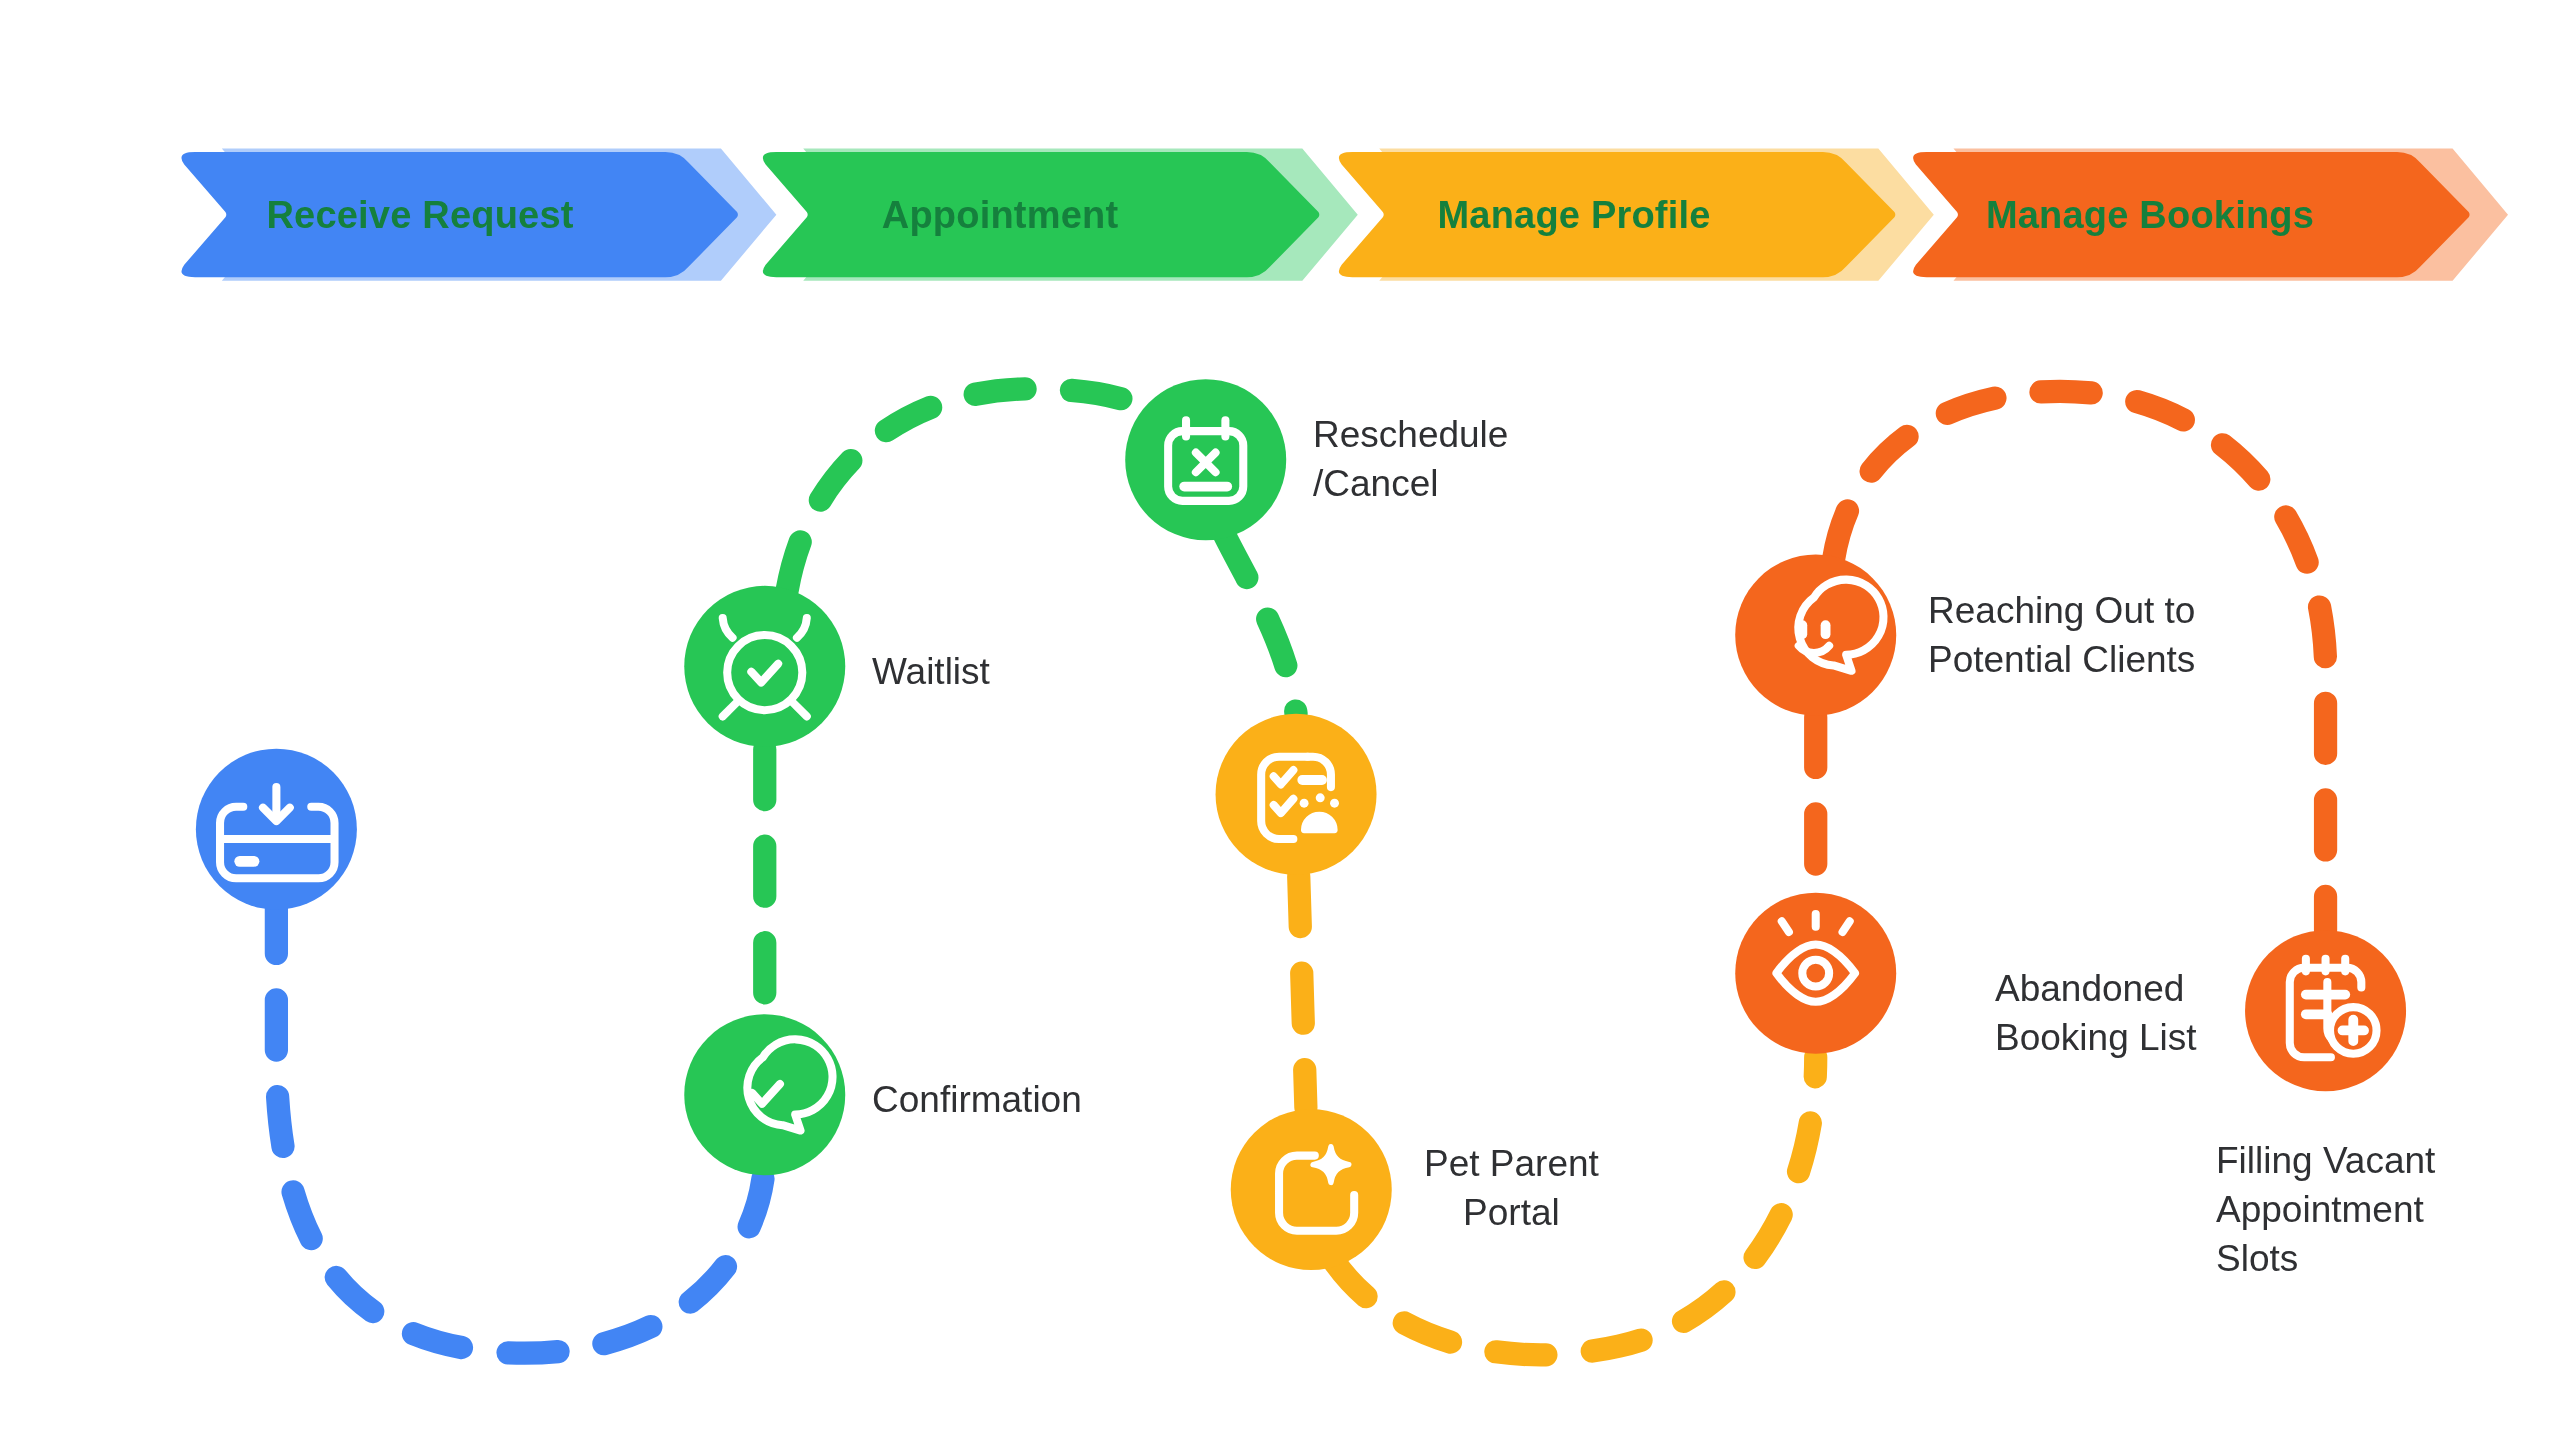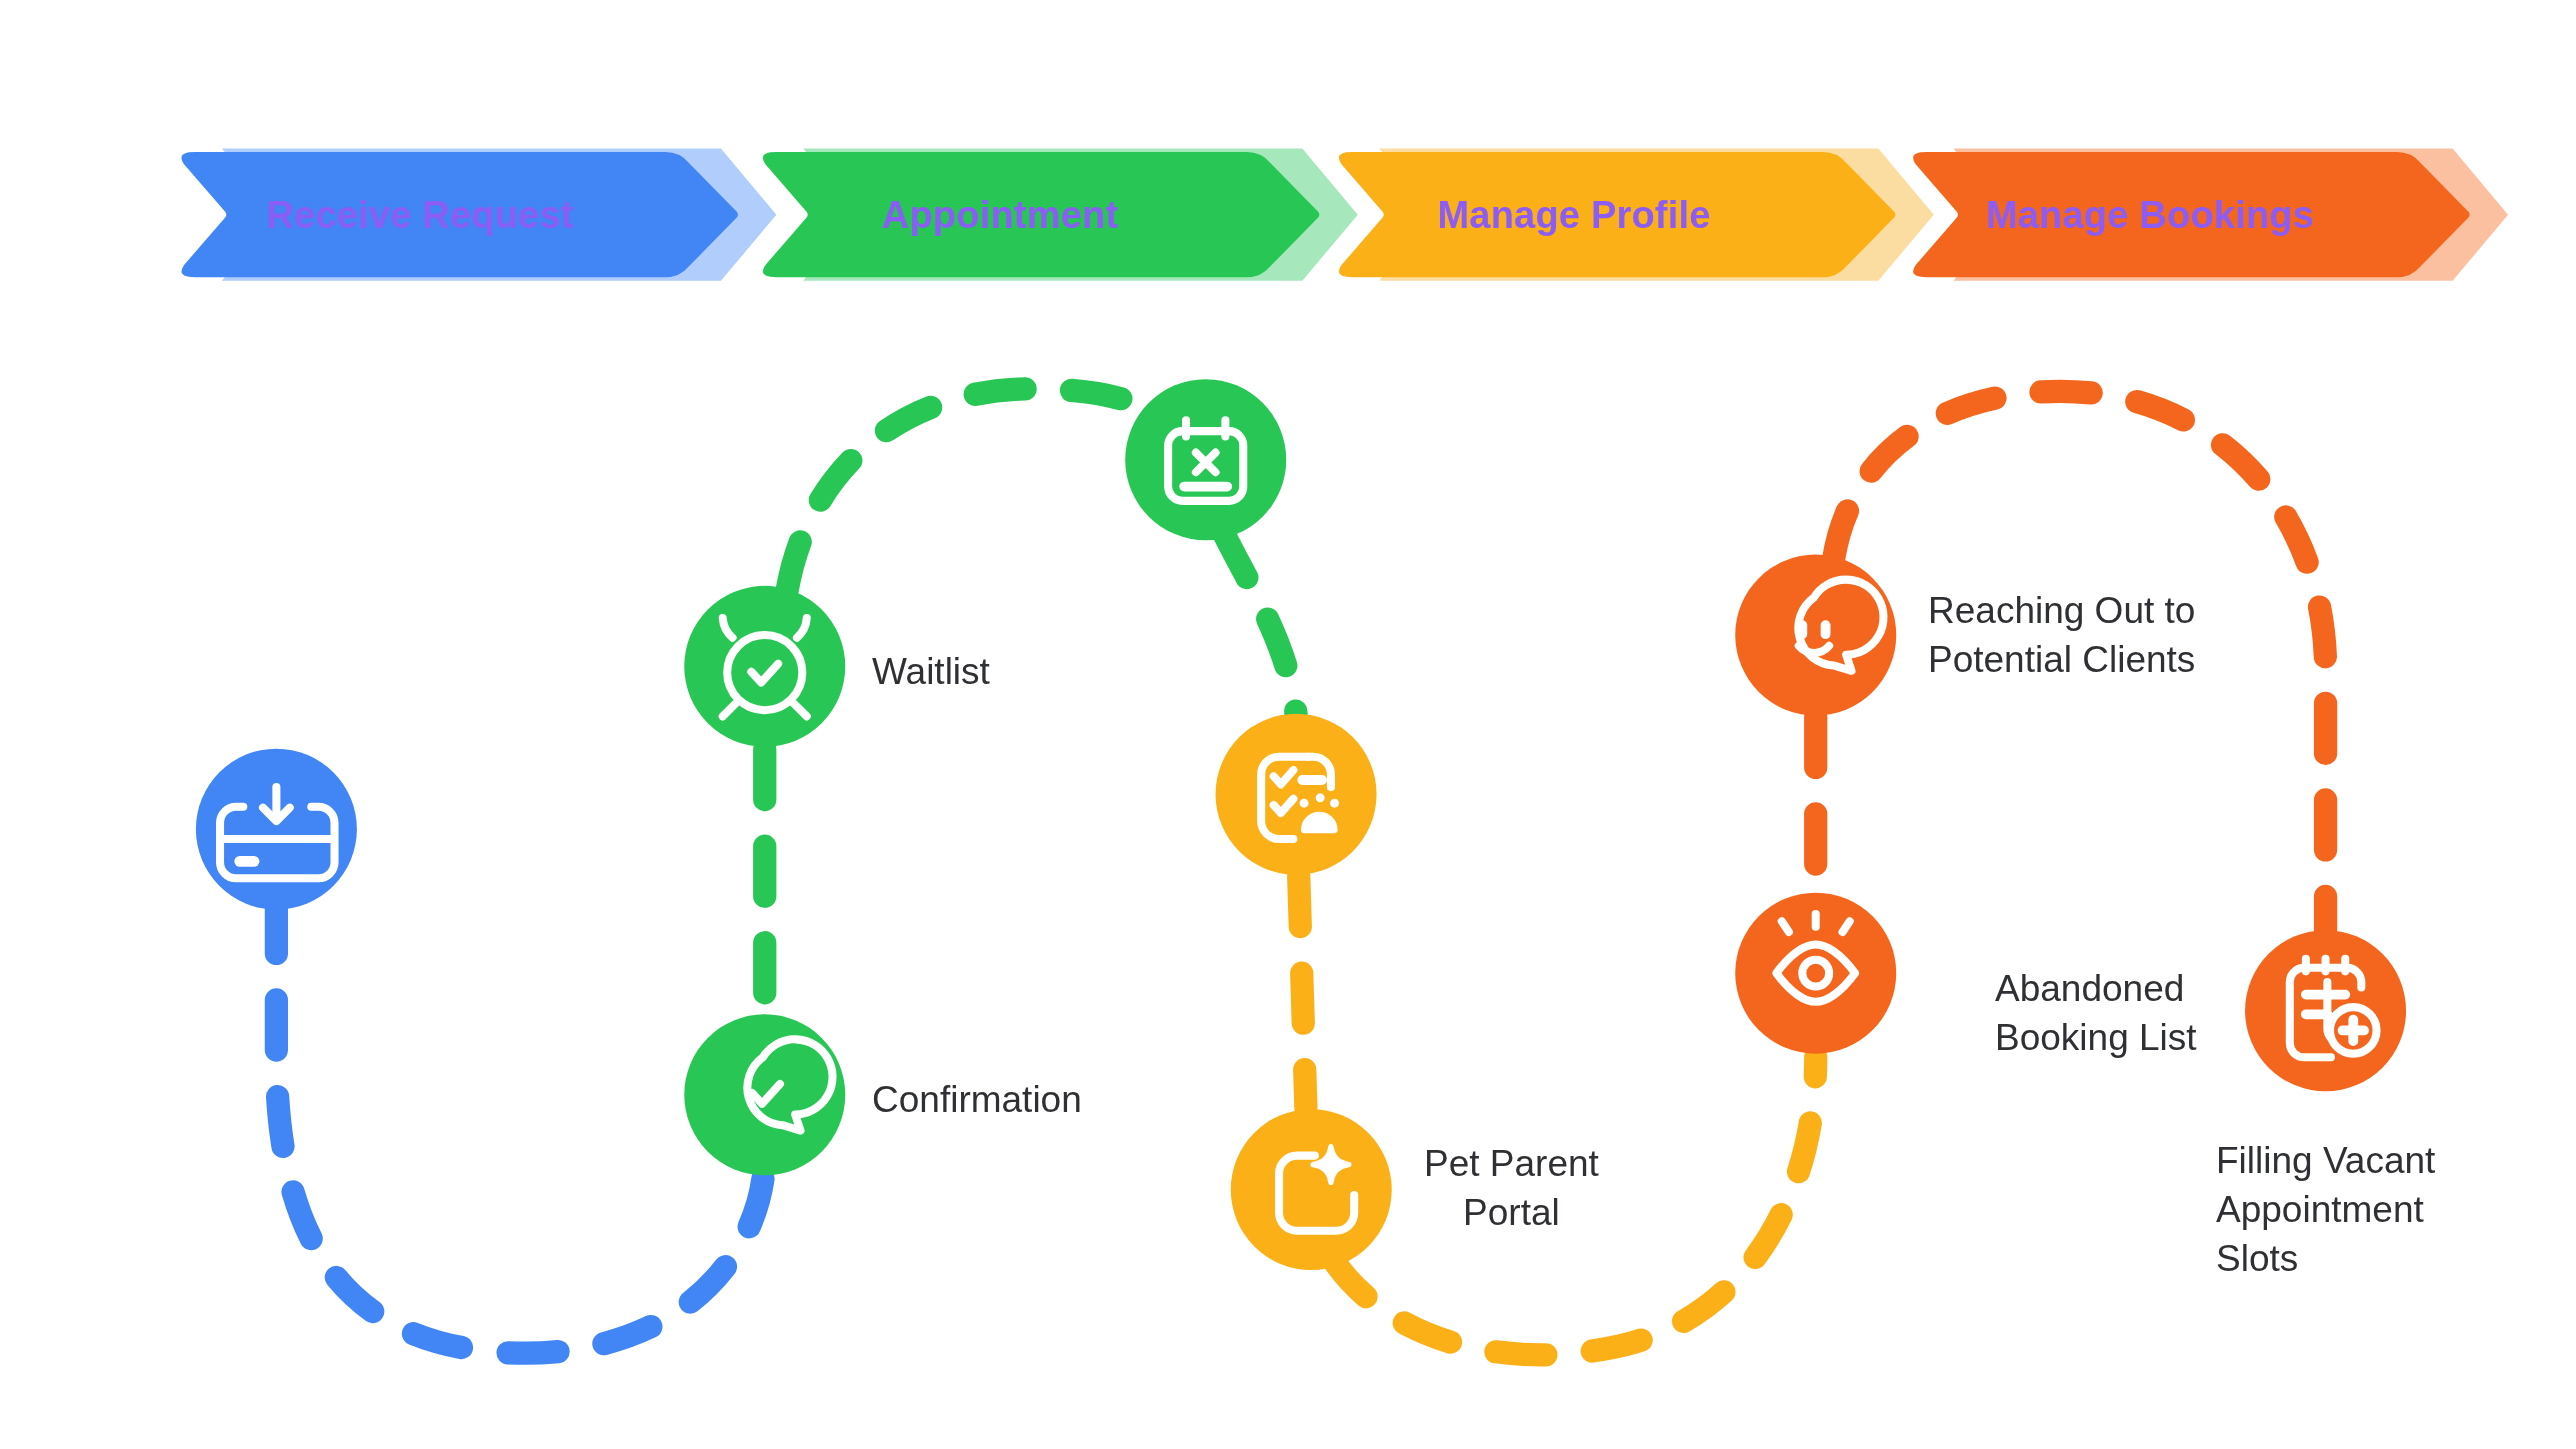--- a/index.html
+++ b/index.html
@@ -5,21 +5,21 @@
   html,body{margin:0;padding:0;background:#ffffff;}
   body{width:2576px;height:1449px;position:relative;overflow:hidden;
        font-family:"Liberation Sans",sans-serif;}
   .stage{position:absolute;inset:0;}
   svg.layer{position:absolute;left:0;top:0;width:2576px;height:1449px;overflow:visible;}
   .paths{z-index:1;}
   .banners{z-index:3;}
   .nodes{z-index:4;}
 
   .banner-label{
-    position:absolute;z-index:6;color:#8b5cf6;font-weight:bold;
+    position:absolute;z-index:6;color:#15803d;font-weight:bold;
     font-size:38px;letter-spacing:0.2px;white-space:nowrap;
     transform:translate(-50%,-50%);
   }
   .node-label{
     position:absolute;z-index:6;color:#2f3033;
     font-size:37px;line-height:1.33;white-space:pre;
   }
   .node-label.below{text-align:left;}
 </style>
 </head>
@@ -195,20 +195,22 @@
   </svg>
 
   <div class="banner-label" style="left:420px;top:215px;">Receive Request</div>
   <div class="banner-label" style="left:1000px;top:215px;">Appointment</div>
   <div class="banner-label" style="left:1574px;top:215px;">Manage Profile</div>
   <div class="banner-label" style="left:2150px;top:215px;">Manage Bookings</div>
 
 
   <div class="node-label" style="left:872px;top:647px;">Waitlist</div>
 
+  <div class="node-label" style="left:1313px;top:410px;">Reschedule
+/Cancel</div>
 
   <div class="node-label" style="left:872px;top:1075px;">Confirmation</div>
 
 
   <div class="node-label" style="left:1424px;top:1139px;text-align:center;">Pet Parent
 Portal</div>
 
   <div class="node-label" style="left:1928px;top:586px;">Reaching Out to
 Potential Clients</div>
 

